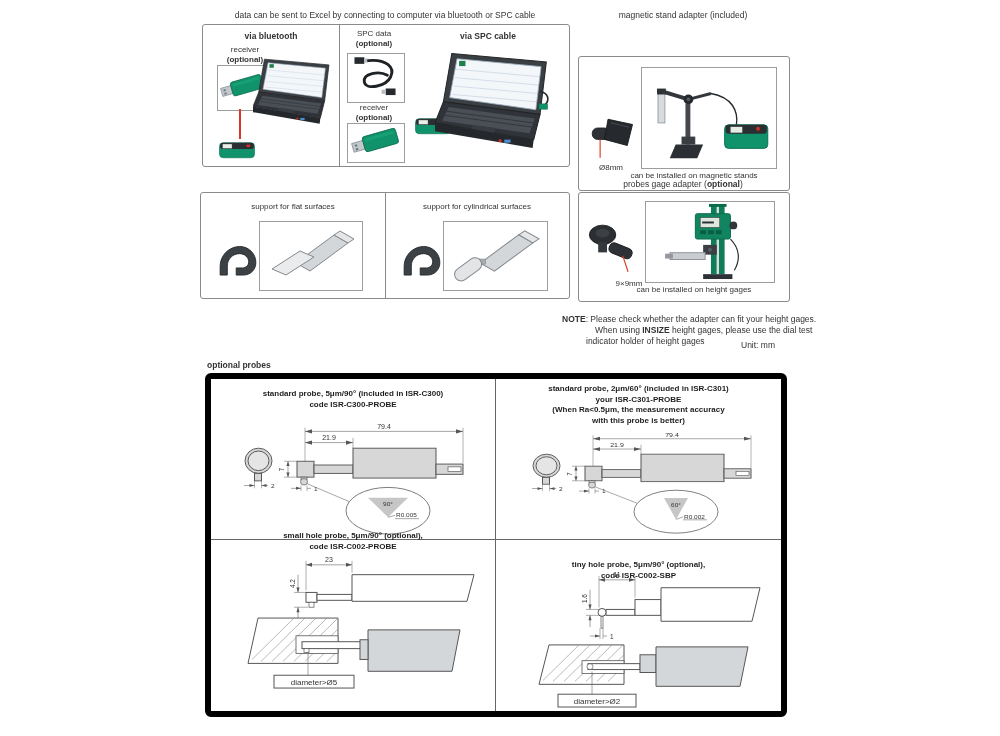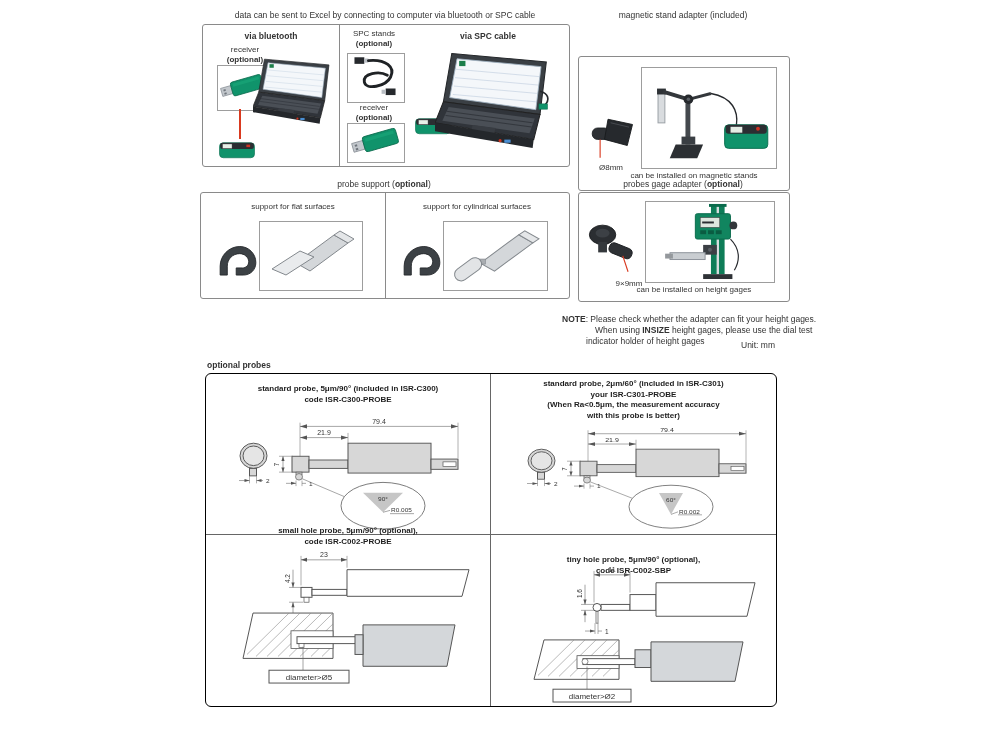--- a/index.html
+++ b/index.html
@@ -8,21 +8,21 @@
   .abs{position:absolute;}
   .box{position:absolute;border:1px solid #8a8a8a;border-radius:3px;background:#fff;}
   .pbox{position:absolute;border:1px solid #9d9d9d;background:#fff;}
   .cap{position:absolute;font-size:8.5px;line-height:10px;color:#333;text-align:center;}
   .lbl{position:absolute;font-size:8px;line-height:9.5px;color:#333;text-align:center;}
   .b{font-weight:bold;}
   .sec-title{position:absolute;font-size:8.5px;color:#333;text-align:center;}
   .redline{position:absolute;width:2px;background:#d93a20;}
   
   .ptable{position:absolute;left:205px;top:373px;width:570px;height:332px;
-          border:1px solid #000000;border-radius:6px;}
+          border:6px solid #000000;border-radius:6px;}
   .vdiv{position:absolute;left:284px;top:0;width:1px;height:332px;background:#666;}
   .hdiv{position:absolute;left:0;top:160px;width:570px;height:1px;background:#666;}
   .cell{position:absolute;overflow:hidden;}
   .hdr{text-align:center;font-weight:bold;font-size:8px;line-height:10.5px;color:#1d1d1d;}
   svg text{fill:#333;}
   .dimtxt{font-size:7px;}
   .dimtxt-s{font-size:6.5px;}
 </style>
 </head>
 <body>
@@ -73,21 +73,21 @@
         <line x1="11" y1="57" x2="93" y2="68" stroke="#2e3238" stroke-width="0.8"></line>
         <line x1="10" y1="61" x2="92" y2="72" stroke="#2e3238" stroke-width="0.8"></line>
         <polygon points="36,70 58,73 55,81 33,78" fill="#383c42"></polygon>
         <polygon points="0,68 94,84 93,92 0,76" fill="#24272b"></polygon>
         <circle cx="62" cy="85" r="1.5" fill="#cc3420"></circle>
         <rect x="66" y="84" width="6" height="3" fill="#4a8fd4"></rect>
       </svg>
     </div>
 
     <div class="lbl" style="left:140px;top:4px;width:62px;">
-      <span>SPC stands</span><br>
+      <span>SPC data</span><br>
       <span class="b">(optional)</span>
     </div>
     <div class="pbox" style="left:144px;top:28px;width:56px;height:48px;">
       <svg width="54" height="46" viewBox="0 0 58 56">
         <rect x="4" y="4" width="12" height="8" fill="#26292d"></rect>
         <rect x="16" y="5.5" width="5" height="5" fill="#b9bec4"></rect>
         <path d="M21,8 C42,6 54,16 48,28 C42,40 18,44 16,34 C14,24 34,20 44,26" fill="none" stroke="#1f2225" stroke-width="3.5" stroke-linecap="round"></path>
         <rect x="42" y="42" width="12" height="8" fill="#26292d"></rect>
         <rect x="37" y="43.5" width="5" height="5" fill="#b9bec4"></rect>
       </svg>
@@ -169,23 +169,20 @@
         <path d="M70,26 C92,30 98,44 96,58" fill="none" stroke="#26292d" stroke-width="1.4"></path>
         <rect x="84" y="58" width="44" height="24" rx="4" fill="#10936b" stroke="#0a6f50"></rect>
         <rect x="85" y="58" width="42" height="9" rx="3" fill="#2b2e32"></rect>
         <rect x="90" y="60" width="12" height="6" fill="#e4ece4"></rect>
         <circle cx="118" cy="62" r="2" fill="#cc3322"></circle>
       </svg>
     </div>
     <div class="cap" style="left:30px;top:114px;width:170px;font-size:8px;">can be installed on magnetic stands</div>
   </div>
 
-  <div class="sec-title" style="left:200px;top:179px;width:368px;">
-    <span>probe support (</span><span class="b">optional</span><span>)</span>
-  </div>
   <div class="box" style="left:200px;top:192px;width:368px;height:105px;">
     <div class="abs" style="left:184px;top:0;width:1px;height:105px;background:#8a8a8a;"></div>
     <div class="cap" style="left:0;top:9px;width:184px;font-size:8px;">support for flat surfaces</div>
     <div class="cap" style="left:184px;top:9px;width:184px;font-size:8px;">support for cylindrical surfaces</div>
 
     <div class="abs" style="left:12px;top:42px;">
       <svg width="50" height="48" viewBox="0 0 56 52">
         <path d="M8,44 L8,34 C8,22 18,12 30,12 C40,12 48,20 48,30 C48,38 42,44 34,44 L26,44 L26,36 L33,36 C37,36 40,33 40,29 C40,24 35,20 30,20 C22,20 16,26 16,34 L16,44 Z" fill="#3c4145" stroke="#23262a"></path>
       </svg>
     </div>

